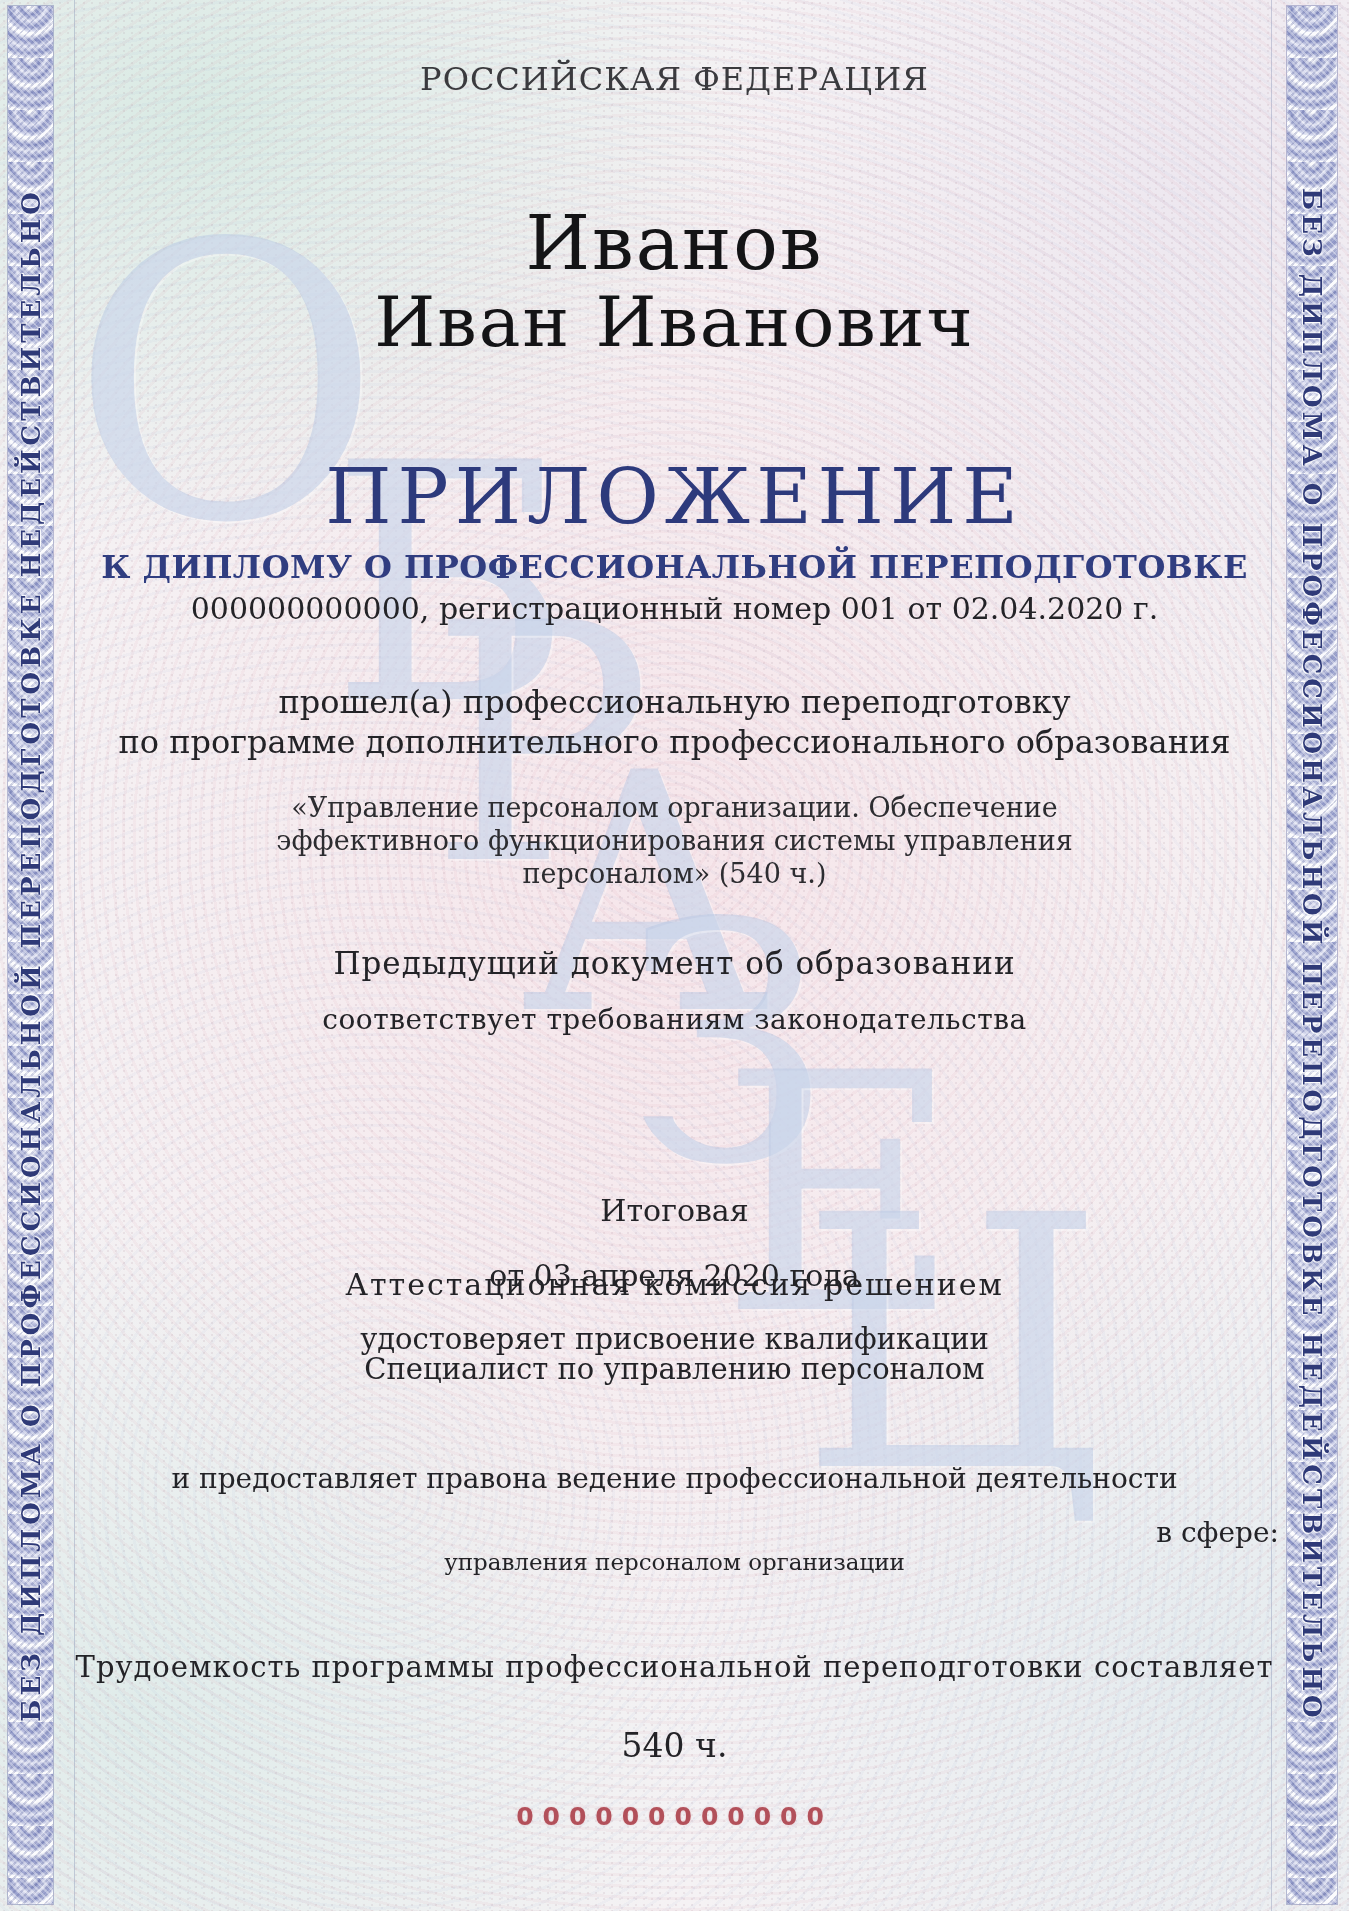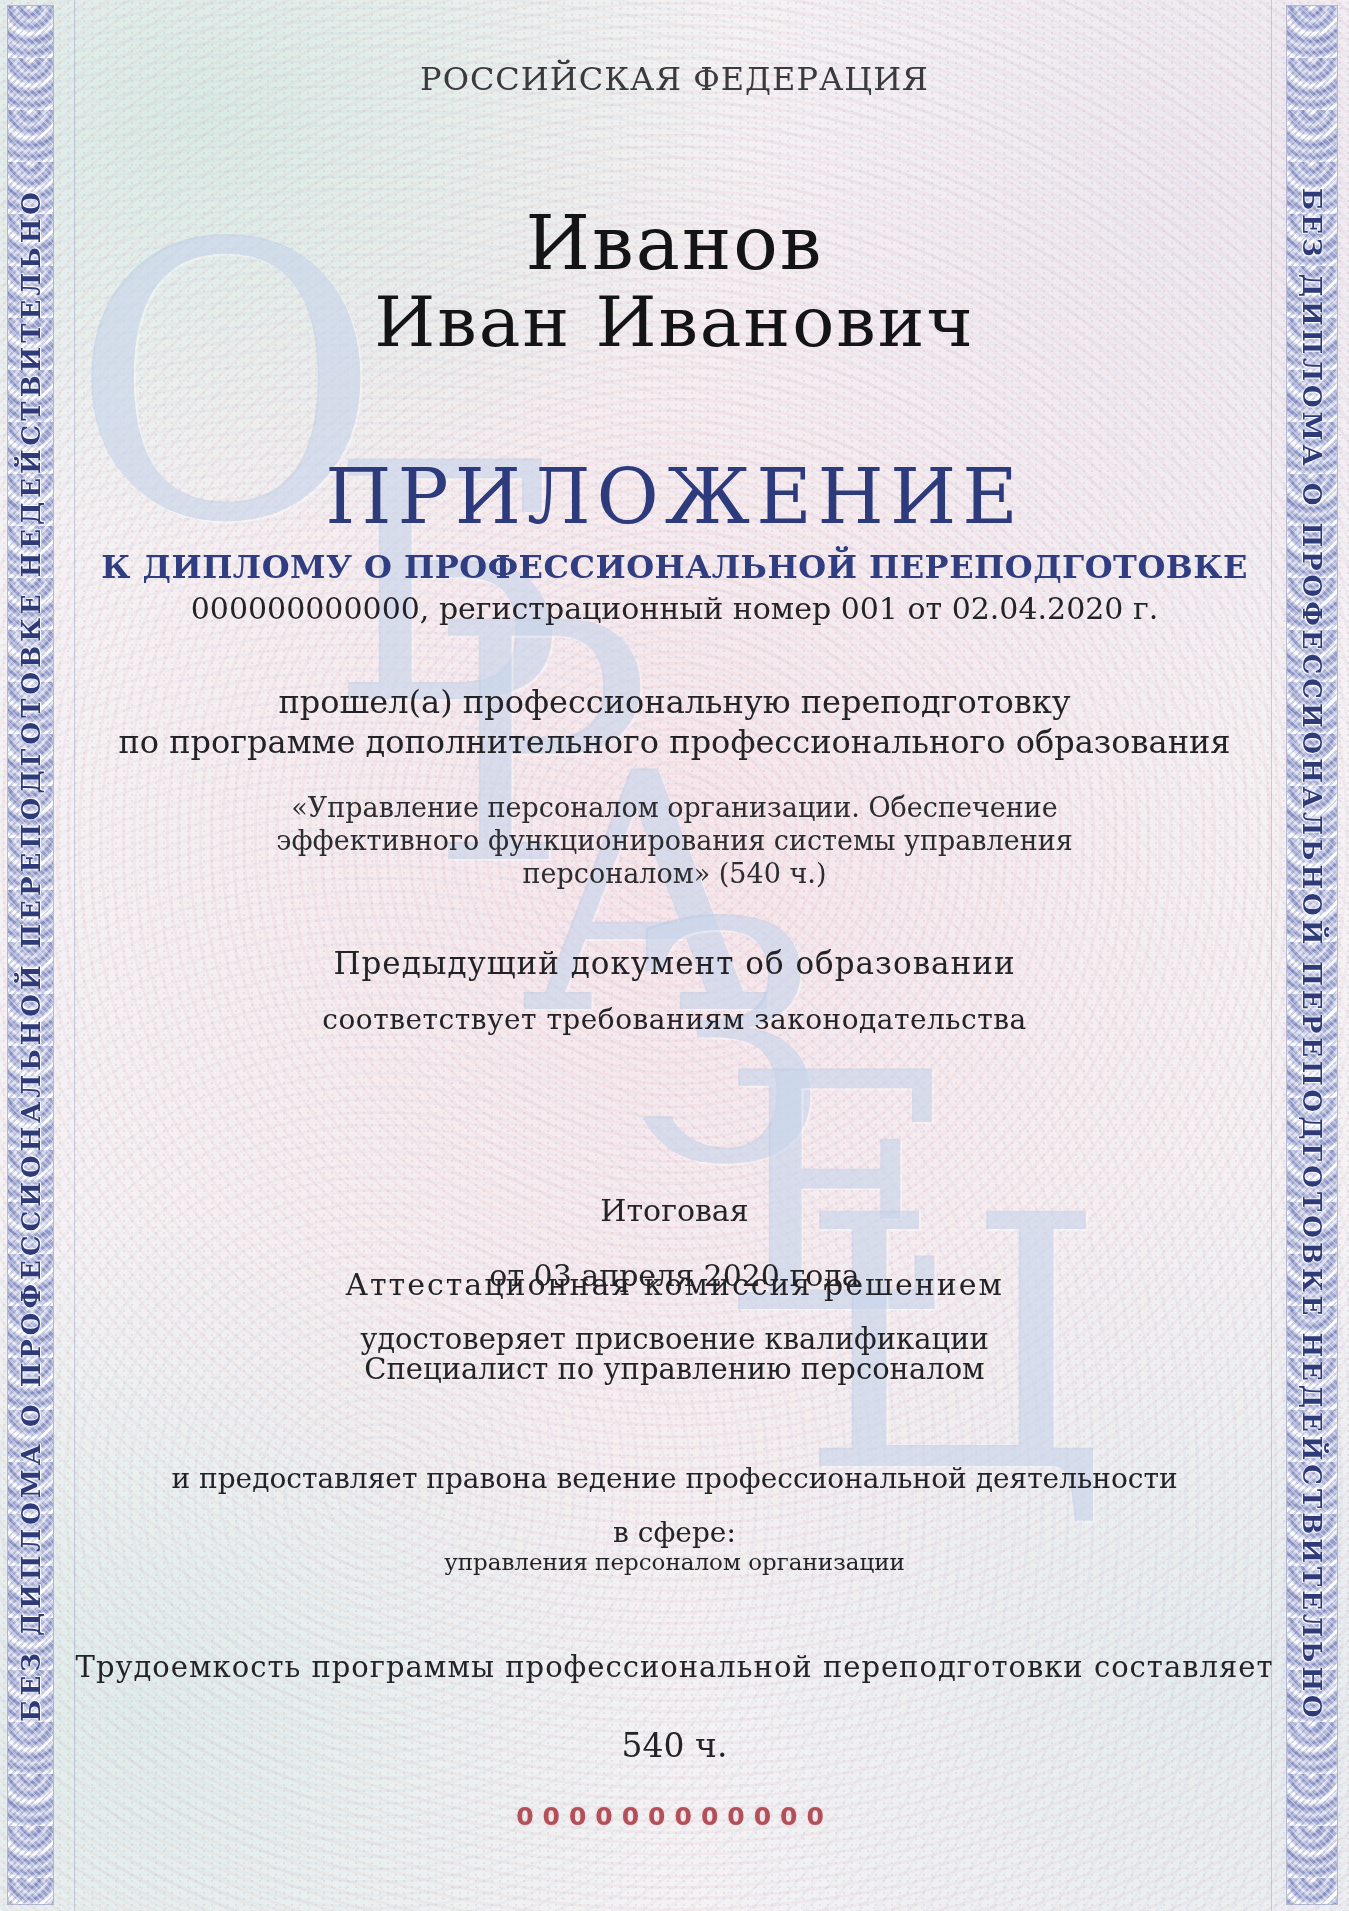--- a/index.html
+++ b/index.html
@@ -78,21 +78,21 @@
   .passed{top:682px;font-size:32px;line-height:1.25;}
   .program{top:768px;font-size:27px;line-height:1.22;color:#2c2c30;margin-top:24px;}
   .prevdoc1{top:945px;font-size:31px;letter-spacing:1px;}
   .prevdoc2{top:1003px;font-size:28px;letter-spacing:0.5px;}
   .comm1{top:1193px;font-size:30px;}
   .comm2{top:1224px;font-size:30px;letter-spacing:2px;margin-top:43px;}
   .comm3{top:1258px;font-size:30px;}
   .qual1{top:1322px;font-size:29px;}
   .qual2{top:1352px;font-size:29px;}
   .rights1{top:1462px;font-size:28px;text-align:center;}
-  .rights2{top:1516px;font-size:28px;}
+  .rights2{top:1516px;font-size:28px;text-align:right;}
   .rights3{top:1549px;font-size:23px;}
   .workload{top:1650px;font-size:29px;letter-spacing:1px;}
   .hours{top:1726px;font-size:33px;}
   .serial{
     top:1802px;font-size:25px;font-weight:bold;letter-spacing:9px;
     font-family:"DejaVu Sans","Liberation Sans",sans-serif;
     color:#b2505a;text-shadow:0 0 2px rgba(226,160,168,0.55);
   }
 </style>
 </head>

